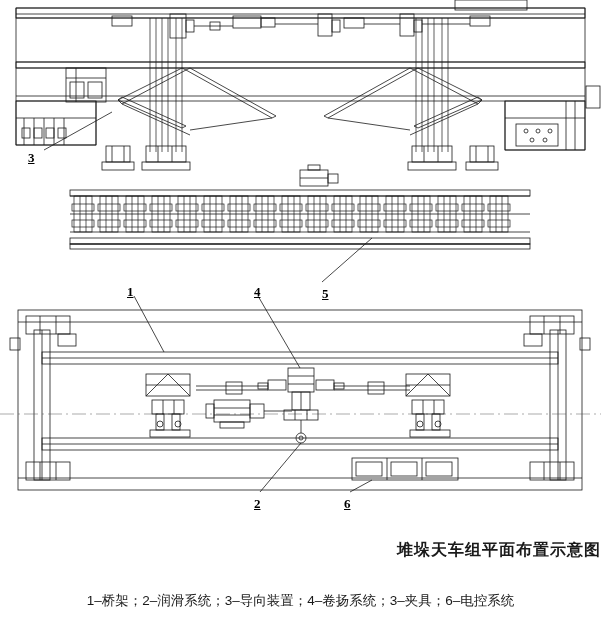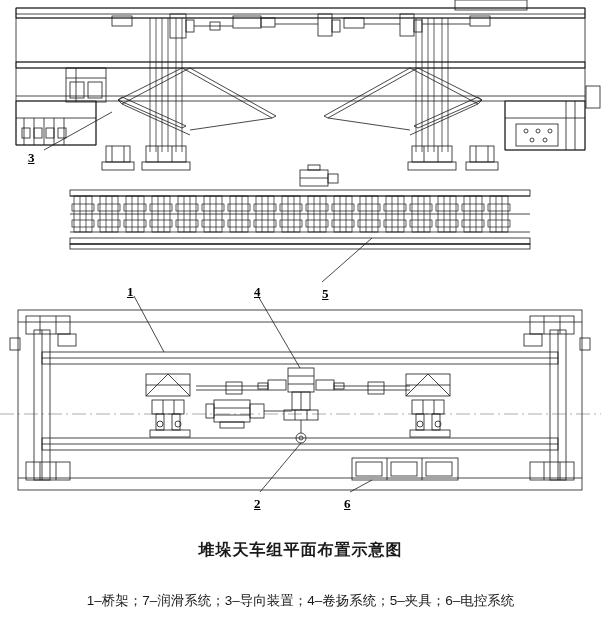--- a/index.html
+++ b/index.html
@@ -22,21 +22,21 @@
     left: 0;
     top: 0;
     width: 601px;
     height: 540px;
   }
   .caption {
     position: absolute;
     left: 0;
     top: 540px;
     width: 601px;
-    text-align: center;
+    text-align: right;
     font-size: 16px;
     font-weight: bold;
     color: #1a1a1a;
     letter-spacing: 1px;
   }
   .legend {
     position: absolute;
     left: 0;
     top: 592px;
     width: 601px;
@@ -423,15 +423,15 @@
   </div>
 
   <div class="callout" style="left:28px; top:150px;">3</div>
   <div class="callout" style="left:127px; top:284px;">1</div>
   <div class="callout" style="left:254px; top:284px;">4</div>
   <div class="callout" style="left:322px; top:286px;">5</div>
   <div class="callout" style="left:254px; top:496px;">2</div>
   <div class="callout" style="left:344px; top:496px;">6</div>
 
   <div class="caption">堆垛天车组平面布置示意图</div>
-  <div class="legend">1–桥架；7–润滑系统；3–导向装置；4–卷扬系统；5–夹具；6–电控系统</div>
+  <div class="legend">1–桥架；2–润滑系统；3–导向装置；4–卷扬系统；3–夹具；6–电控系统</div>
 
 </div>
 
 </body></html>

